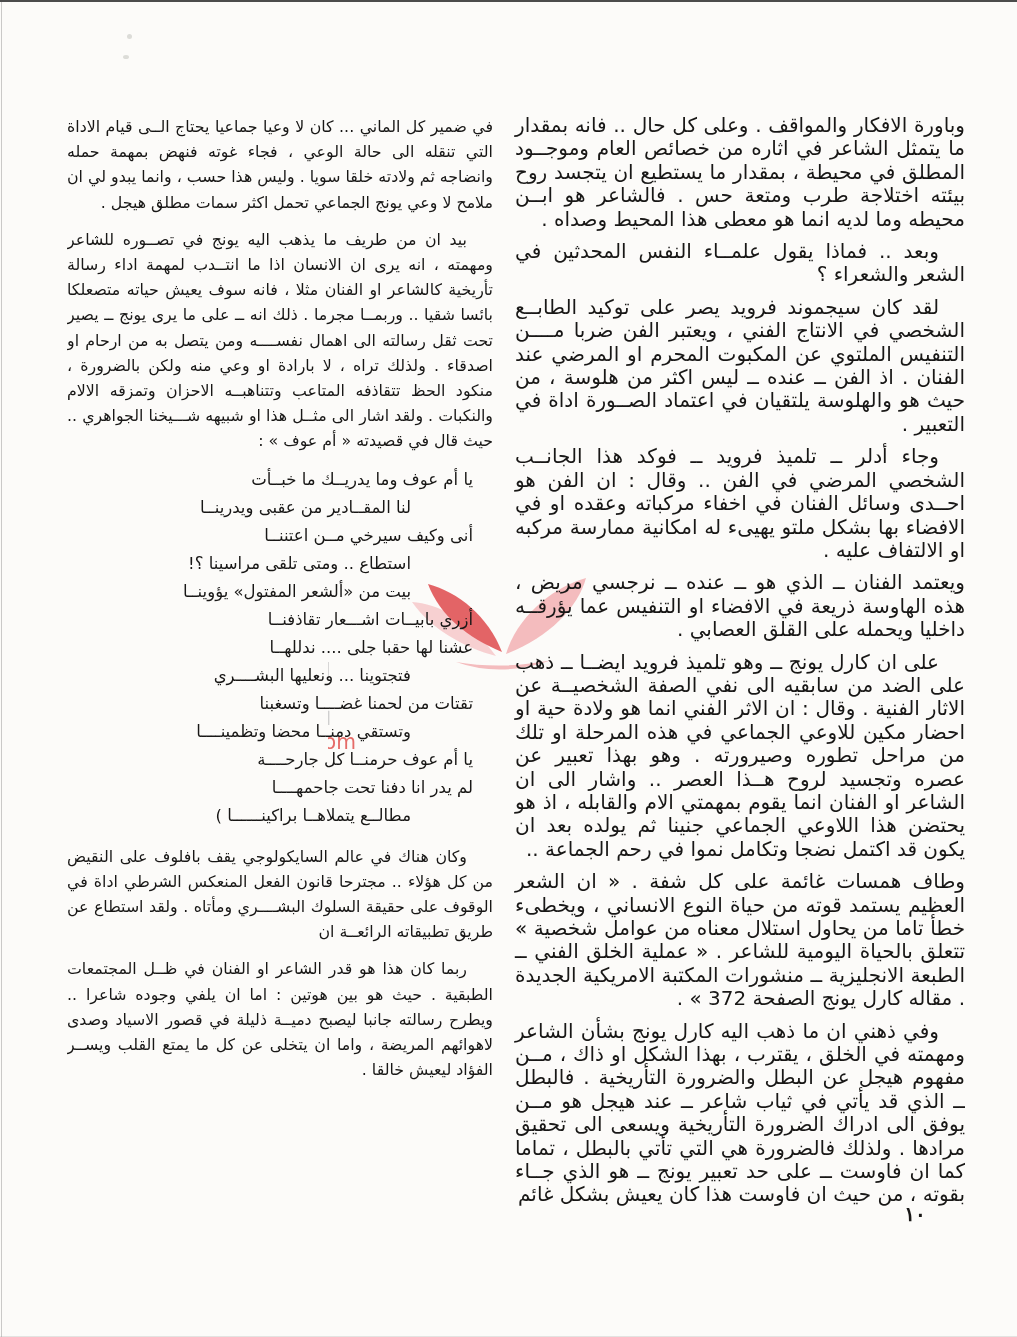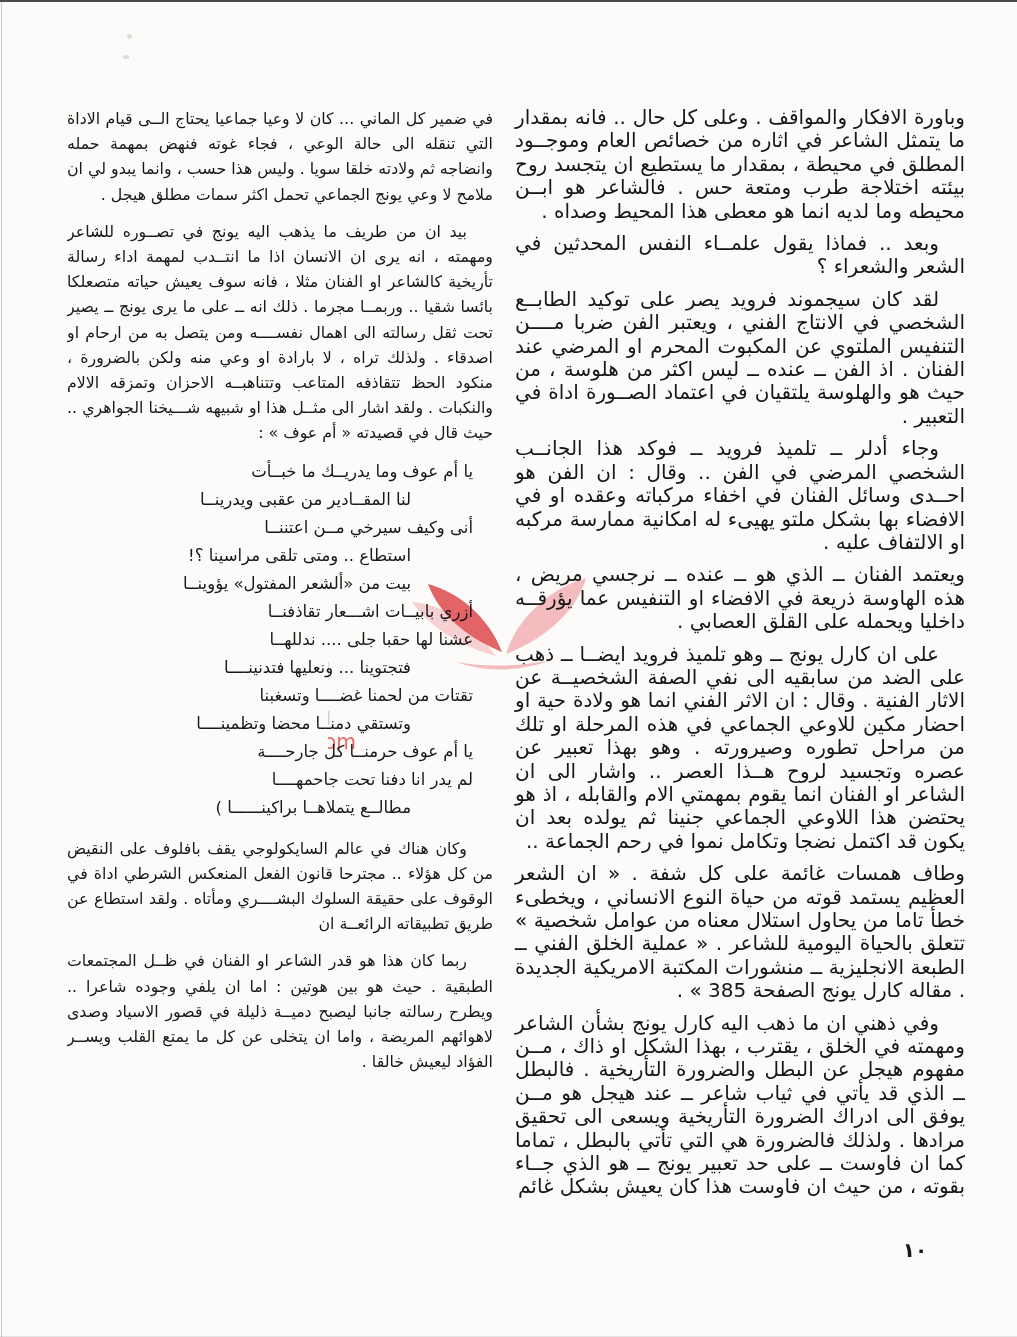--- a/index.html
+++ b/index.html
@@ -19,33 +19,33 @@
   .watermark { position:absolute; left:328px; top:572px; width:380px; height:190px; z-index:0; pointer-events:none; }
 
   .columns {
     position:absolute; top:106px; left:67px; width:898px; height:1142px;
     display:flex; gap:22px; direction:rtl; z-index:1; overflow:hidden;
   }
   .col { box-sizing:border-box; }
   .col-right { width:450px; }
   .col-left  { width:426px; }
 
-  p.body { margin:0 0 9px 0; text-align:justify; text-align-last:right; }
+  p.body { margin:8px 0 9px 0; text-align:justify; text-align-last:right; }
   .col-right p.body { font-size:20px; line-height:23.4px; }
   .col-left  p.body { font-size:15.8px; line-height:25.2px; margin-bottom:12px; }
   p.indent { text-indent:26px; }
 
   .poem { margin:12px 0 14px 0; font-weight:normal; font-size:16.5px; line-height:28px; }
   .poem .verse { white-space:nowrap; overflow:hidden; }
   .poem .verse.a { padding-right:20px; }
   .poem .verse.b { padding-right:82px; }
 
   .page-number {
-    position:absolute; top:1238px; left:895px; width:40px;
-    font-size:20px; font-weight:bold; text-align:center; z-index:1;
+    position:absolute; top:1202px; left:895px; width:40px;
+    font-size:20px; font-weight:bold; text-align:center; z-index:1;font-family:Liberation Serif, serif;
   }
 </style>
 </head>
 <body>
 
 <div class="page">
   <div class="edge-top"></div>
   <div class="edge-left"></div>
   <div class="edge-bottom"></div>
   <div class="speck s1"></div>
@@ -66,37 +66,37 @@
 
   <div class="columns">
 
     <div class="col col-right">
       <p class="body">وباورة الافكار والمواقف . وعلى كل حال .. فانه بمقدار ما يتمثل الشاعر في اثاره من خصائص العام وموجــود المطلق في محيطة ، بمقدار ما يستطيع ان يتجسد روح بيئته اختلاجة طرب ومتعة حس . فالشاعر هو ابــن محيطه وما لديه انما هو معطى هذا المحيط وصداه .</p>
       <p class="body indent">وبعد .. فماذا يقول علمــاء النفس المحدثين في الشعر والشعراء ؟</p>
       <p class="body indent">لقد كان سيجموند فرويد يصر على توكيد الطابــع الشخصي في الانتاج الفني ، ويعتبر الفن ضربا مــــن التنفيس الملتوي عن المكبوت المحرم او المرضي عند الفنان . اذ الفن ــ عنده ــ ليس اكثر من هلوسة ، من حيث هو والهلوسة يلتقيان في اعتماد الصــورة اداة في التعبير .</p>
       <p class="body indent">وجاء أدلر ــ تلميذ فرويد ــ فوكد هذا الجانــب الشخصي المرضي في الفن .. وقال : ان الفن هو احــدى وسائل الفنان في اخفاء مركباته وعقده او في الافضاء بها بشكل ملتو يهيىء له امكانية ممارسة مركبه او الالتفاف عليه .</p>
       <p class="body">ويعتمد الفنان ــ الذي هو ــ عنده ــ نرجسي مريض ، هذه الهاوسة ذريعة في الافضاء او التنفيس عما يؤرقــه داخليا ويحمله على القلق العصابي .</p>
       <p class="body indent">على ان كارل يونج ــ وهو تلميذ فرويد ايضــا ــ ذهب على الضد من سابقيه الى نفي الصفة الشخصيــة عن الاثار الفنية . وقال : ان الاثر الفني انما هو ولادة حية او احضار مكين للاوعي الجماعي في هذه المرحلة او تلك من مراحل تطوره وصيرورته . وهو بهذا تعبير عن عصره وتجسيد لروح هــذا العصر .. واشار الى ان الشاعر او الفنان انما يقوم بمهمتي الام والقابله ، اذ هو يحتضن هذا اللاوعي الجماعي جنينا ثم يولده بعد ان يكون قد اكتمل نضجا وتكامل نموا في رحم الجماعة ..</p>
-      <p class="body">وطاف همسات غائمة على كل شفة . « ان الشعر العظيم يستمد قوته من حياة النوع الانساني ، ويخطىء خطأ تاما من يحاول استلال معناه من عوامل شخصية » تتعلق بالحياة اليومية للشاعر . « عملية الخلق الفني ــ الطبعة الانجليزية ــ منشورات المكتبة الامريكية الجديدة . مقاله كارل يونج الصفحة 385 » .</p>
+      <p class="body">وطاف همسات غائمة على كل شفة . « ان الشعر العظيم يستمد قوته من حياة النوع الانساني ، ويخطىء خطأ تاما من يحاول استلال معناه من عوامل شخصية » تتعلق بالحياة اليومية للشاعر . « عملية الخلق الفني ــ الطبعة الانجليزية ــ منشورات المكتبة الامريكية الجديدة . مقاله كارل يونج الصفحة 372 » .</p>
       <p class="body indent">وفي ذهني ان ما ذهب اليه كارل يونج بشأن الشاعر ومهمته في الخلق ، يقترب ، بهذا الشكل او ذاك ، مــن مفهوم هيجل عن البطل والضرورة التأريخية . فالبطل ــ الذي قد يأتي في ثياب شاعر ــ عند هيجل هو مــن يوفق الى ادراك الضرورة التأريخية ويسعى الى تحقيق مرادها . ولذلك فالضرورة هي التي تأتي بالبطل ، تماما كما ان فاوست ــ على حد تعبير يونج ــ هو الذي جــاء بقوته ، من حيث ان فاوست هذا كان يعيش بشكل غائم</p>
     </div>
 
     <div class="col col-left">
       <p class="body">في ضمير كل الماني ... كان لا وعيا جماعيا يحتاج الــى قيام الاداة التي تنقله الى حالة الوعي ، فجاء غوته فنهض بمهمة حمله وانضاجه ثم ولادته خلقا سويا . وليس هذا حسب ، وانما يبدو لي ان ملامح لا وعي يونج الجماعي تحمل اكثر سمات مطلق هيجل .</p>
       <p class="body indent">بيد ان من طريف ما يذهب اليه يونج في تصــوره للشاعر ومهمته ، انه يرى ان الانسان اذا ما انتــدب لمهمة اداء رسالة تأريخية كالشاعر او الفنان مثلا ، فانه سوف يعيش حياته متصعلكا بائسا شقيا .. وربمــا مجرما . ذلك انه ــ على ما يرى يونج ــ يصير تحت ثقل رسالته الى اهمال نفســــه ومن يتصل به من ارحام او اصدقاء . ولذلك تراه ، لا بارادة او وعي منه ولكن بالضرورة ، منكود الحظ تتقاذفه المتاعب وتتناهبــه الاحزان وتمزقه الالام والنكبات . ولقد اشار الى مثــل هذا او شبيهه شـــيخنا الجواهري .. حيث قال في قصيدته « أم عوف » :</p>
 
       <div class="poem">
         <div class="verse a">يا أم عوف وما يدريــك ما خبــأت</div>
         <div class="verse b">لنا المقــادير من عقبى ويدرينــا</div>
         <div class="verse a">أنى وكيف سيرخي مــن اعتننــا</div>
         <div class="verse b">استطاع .. ومتى تلقى مراسينا ؟!</div>
         <div class="verse b">بيت من «ألشعر المفتول» يؤوينــا</div>
         <div class="verse a">أزري بابيــات اشـــعار تقاذفنــا</div>
         <div class="verse a">عشنا لها حقبا جلى .... ندللهــا</div>
-        <div class="verse b">فتجتوينا ... ونعليها فتدنينــــا</div>
+        <div class="verse b">فتجتوينا ... ونعليها البشــــري</div>
         <div class="verse a">تقتات من لحمنا غضــــا وتسغبنا</div>
         <div class="verse b">وتستقي دمنــا محضا وتظمينــــا</div>
         <div class="verse a">يا أم عوف حرمنــا كل جارحــــة</div>
         <div class="verse a">لم يدر انا دفنا تحت جاحمهــــا</div>
         <div class="verse b">مطالــع يتملاهــا براكينــــــا )</div>
       </div>
 
       <p class="body indent">وكان هناك في عالم السايكولوجي يقف بافلوف على النقيض من كل هؤلاء .. مجترحا قانون الفعل المنعكس الشرطي اداة في الوقوف على حقيقة السلوك البشــــري ومأتاه . ولقد استطاع عن طريق تطبيقاته الرائعــة ان</p>
       <p class="body indent">ربما كان هذا هو قدر الشاعر او الفنان في ظــل المجتمعات الطبقية . حيث هو بين هوتين : اما ان يلفي وجوده شاعرا .. ويطرح رسالته جانبا ليصبح دميــة ذليلة في قصور الاسياد وصدى لاهوائهم المريضة ، واما ان يتخلى عن كل ما يمتع القلب ويســر الفؤاد ليعيش خالقا .</p>
     </div>

